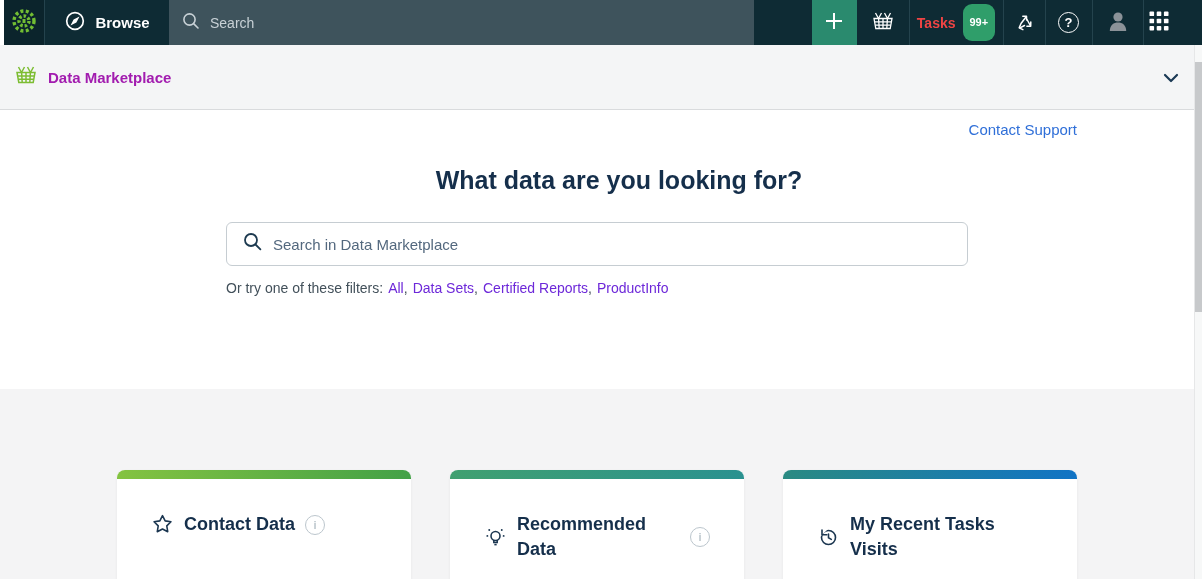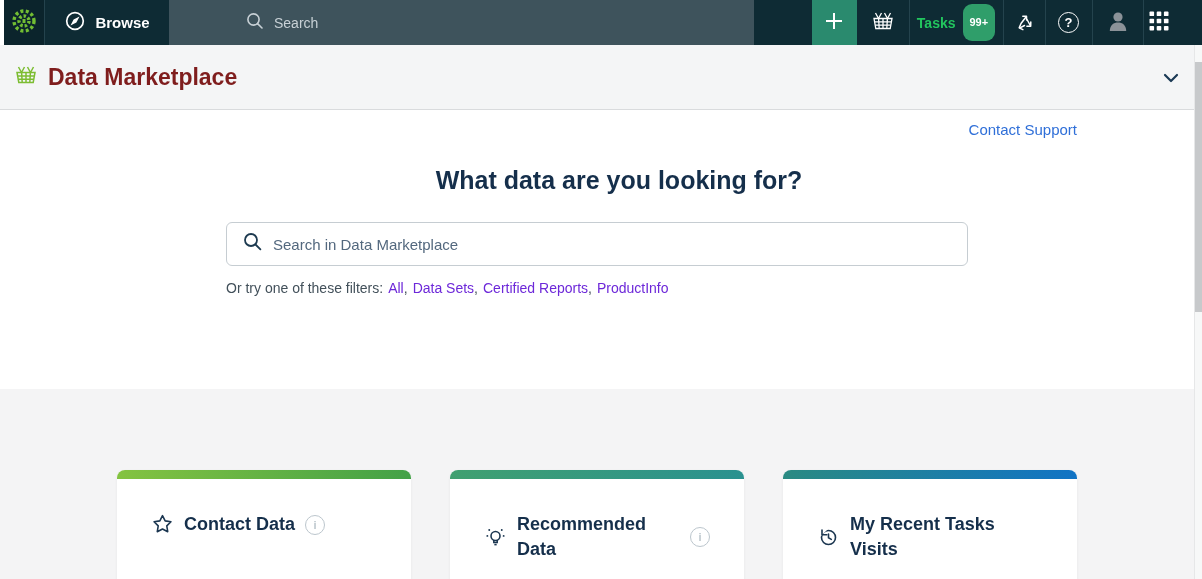--- a/index.html
+++ b/index.html
@@ -7,45 +7,45 @@
   body { font-family:"Liberation Sans","DejaVu Sans",sans-serif; }
   #app { position:relative; width:1202px; height:579px; overflow:hidden; background:#fff; }
 
   
   .navbar { position:absolute; top:0; left:4px; width:1202px; height:45px;
             background:#0e2b34; display:flex; align-items:stretch; z-index:10; }
   .nav-item { display:flex; align-items:center; justify-content:center; }
   .logo-block { width:41px; background:#0b242c; border-right:1px solid #24434d; cursor:pointer; }
   .browse-block { width:124px; gap:9px; cursor:pointer; }
   .browse-label { color:#fff; font-size:15px; font-weight:700; }
-  .nav-search { width:585px; background:#3e535c; justify-content:flex-end;
+  .nav-search { width:585px; background:#3e535c; justify-content:flex-start;
                 padding-left:13px; gap:10px; }
   .nav-search input { background:transparent; border:none; outline:none; color:#e8eef0;
                       font-size:14px; width:480px; font-family:inherit; }
   .nav-search input::placeholder { color:#c8d1d6; }
   .nav-spacer { flex:1; }
   .plus-btn { width:45px; background:#2a8a6e; cursor:pointer; }
   .basket-btn { width:52px; cursor:pointer; }
   .tasks-btn { width:94px; gap:7px; border-left:1px solid #24434d; cursor:pointer; }
-  .tasks-label { color:#22c55e; font-size:14px; font-weight:700; }
+  .tasks-label { color:#ef4444; font-size:14px; font-weight:700; }
   .tasks-badge { background:#2f9e6a; color:#fff; font-size:11px; font-weight:700;
                  border-radius:9px; padding:12px 7px; line-height:13px; }
   .shuffle-btn { width:42px; border-left:1px solid #24434d; cursor:pointer; }
   .help-btn { width:47px; border-left:1px solid #24434d; cursor:pointer; }
   .help-circle { width:21px; height:21px; border:1.8px solid #fff; border-radius:50%;
                  display:flex; align-items:center; justify-content:center;
                  color:#fff; font-size:13px; font-weight:700; }
   .avatar-btn { width:51px; border-left:1px solid #24434d; cursor:pointer; }
   .grid-btn { flex:1; border-left:1px solid #24434d; cursor:pointer; justify-content:flex-start; padding-left:5px; }
 
   
   .header-bar { position:absolute; top:45px; left:0; width:1194px; height:65px;
                 background:#f4f5f6; border-bottom:1px solid #d9dbdd;
                 display:flex; align-items:center; padding-left:14px; z-index:5; }
-  .header-title { color:#7f1d1d; font-size:23px; font-weight:700; margin-left:10px; }
+  .header-title { color:#a21caf; font-size:15px; font-weight:700; margin-left:10px; }
   .header-chevron { position:absolute; right:12px; top:22px; cursor:pointer; }
 
   
   .contact-link { position:absolute; top:121px; right:125px; color:#2f6fd8;
                   font-size:15px; text-decoration:none; cursor:pointer;text-align:center; }
   .main-heading { position:absolute; top:166px; left:0; width:1194px;
                   text-align:center; color:#152f4b; font-size:25px; font-weight:700;padding-left:44px; }
   .search-box { position:absolute; top:222px; left:226px; width:742px; height:44px;
                 background:#fff; border:1px solid #c6cdd2; border-radius:6px;
                 display:flex; align-items:center; padding-left:16px; gap:10px; }

